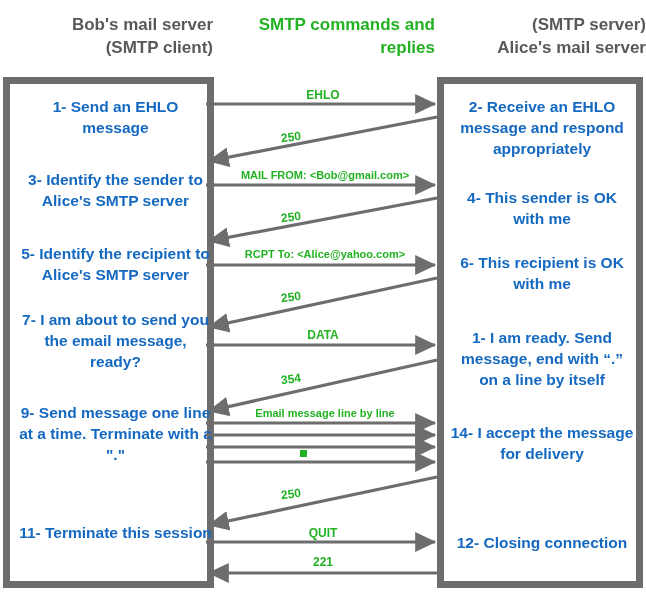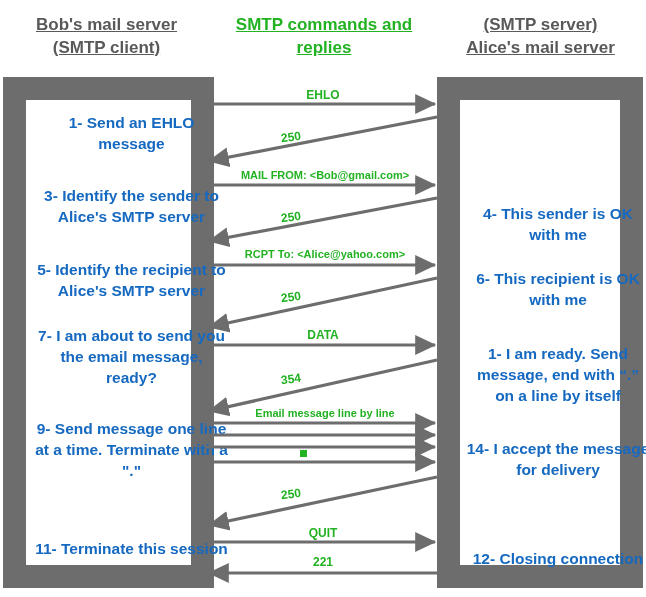--- a/index.html
+++ b/index.html
@@ -2,28 +2,28 @@
 <html><head>
 <meta charset="utf-8">
 <style>
   html,body{margin:0;padding:0;background:#ffffff;}
   body{width:646px;height:597px;overflow:hidden;
        font-family:"Liberation Sans","DejaVu Sans",sans-serif;}
 
   #stage{position:relative;width:646px;height:597px;}
 
   
-  .heading{position:absolute;text-align:center;font-weight:bold;font-size:17px;line-height:23px;text-decoration:underline;}
+  .heading{position:absolute;text-align:right;font-weight:bold;font-size:17px;line-height:23px;}
   #head-left {left:0px;   top:13px; width:213px; color:#595959;}
   #head-mid  {left:213px; top:13px; width:222px; color:#22B222;}
   #head-right{left:435px; top:13px; width:211px; color:#595959;}
 
   
   .panel{position:absolute;top:77px;height:511px;
-         background:#6D6D6D;padding:23px;box-sizing:border-box;}
+         background:#6D6D6D;padding:7px;box-sizing:border-box;}
   .panel > .inner{width:100%;height:100%;background:#ffffff;position:relative;}
   #panel-left  {left:3px;  width:211px;}
   #panel-right {left:437px;width:206px;}
 
   
   #panel-mid{position:absolute;left:214px;top:77px;width:223px;height:511px;
              background:#ffffff;}
 
   
   .step{position:absolute;text-align:center;font-weight:bold;font-size:15.5px;
@@ -69,20 +69,21 @@
       <div class="step panel-left-step" style="top:85px">3- Identify the sender to Alice's SMTP server</div>
       <div class="step panel-left-step" style="top:159px">5- Identify the recipient to Alice's SMTP server</div>
       <div class="step panel-left-step" style="top:225px">7- I am about to send you the email message, ready?</div>
       <div class="step panel-left-step" style="top:318px">9- Send message one line at a time. Terminate with a "."</div>
       <div class="step panel-left-step" style="top:438px">11- Terminate this session</div>
     </div>
   </div>
 
   <div class="panel" id="panel-right">
     <div class="inner">
+      <div class="step panel-right-step" style="top:12px">2- Receive an EHLO message and respond appropriately</div>
       <div class="step panel-right-step" style="top:103px">4- This sender is OK with me</div>
       <div class="step panel-right-step" style="top:168px">6- This recipient is OK with me</div>
       <div class="step panel-right-step" style="top:243px">1-  I am ready. Send message, end with “.” on a line by itself</div>
       <div class="step panel-right-step" style="top:338px">14-  I accept the message for delivery</div>
       <div class="step panel-right-step" style="top:448px">12-  Closing connection</div>
     </div>
   </div>
 
   <svg id="arrows" viewBox="0 0 646 597">
     <defs>

